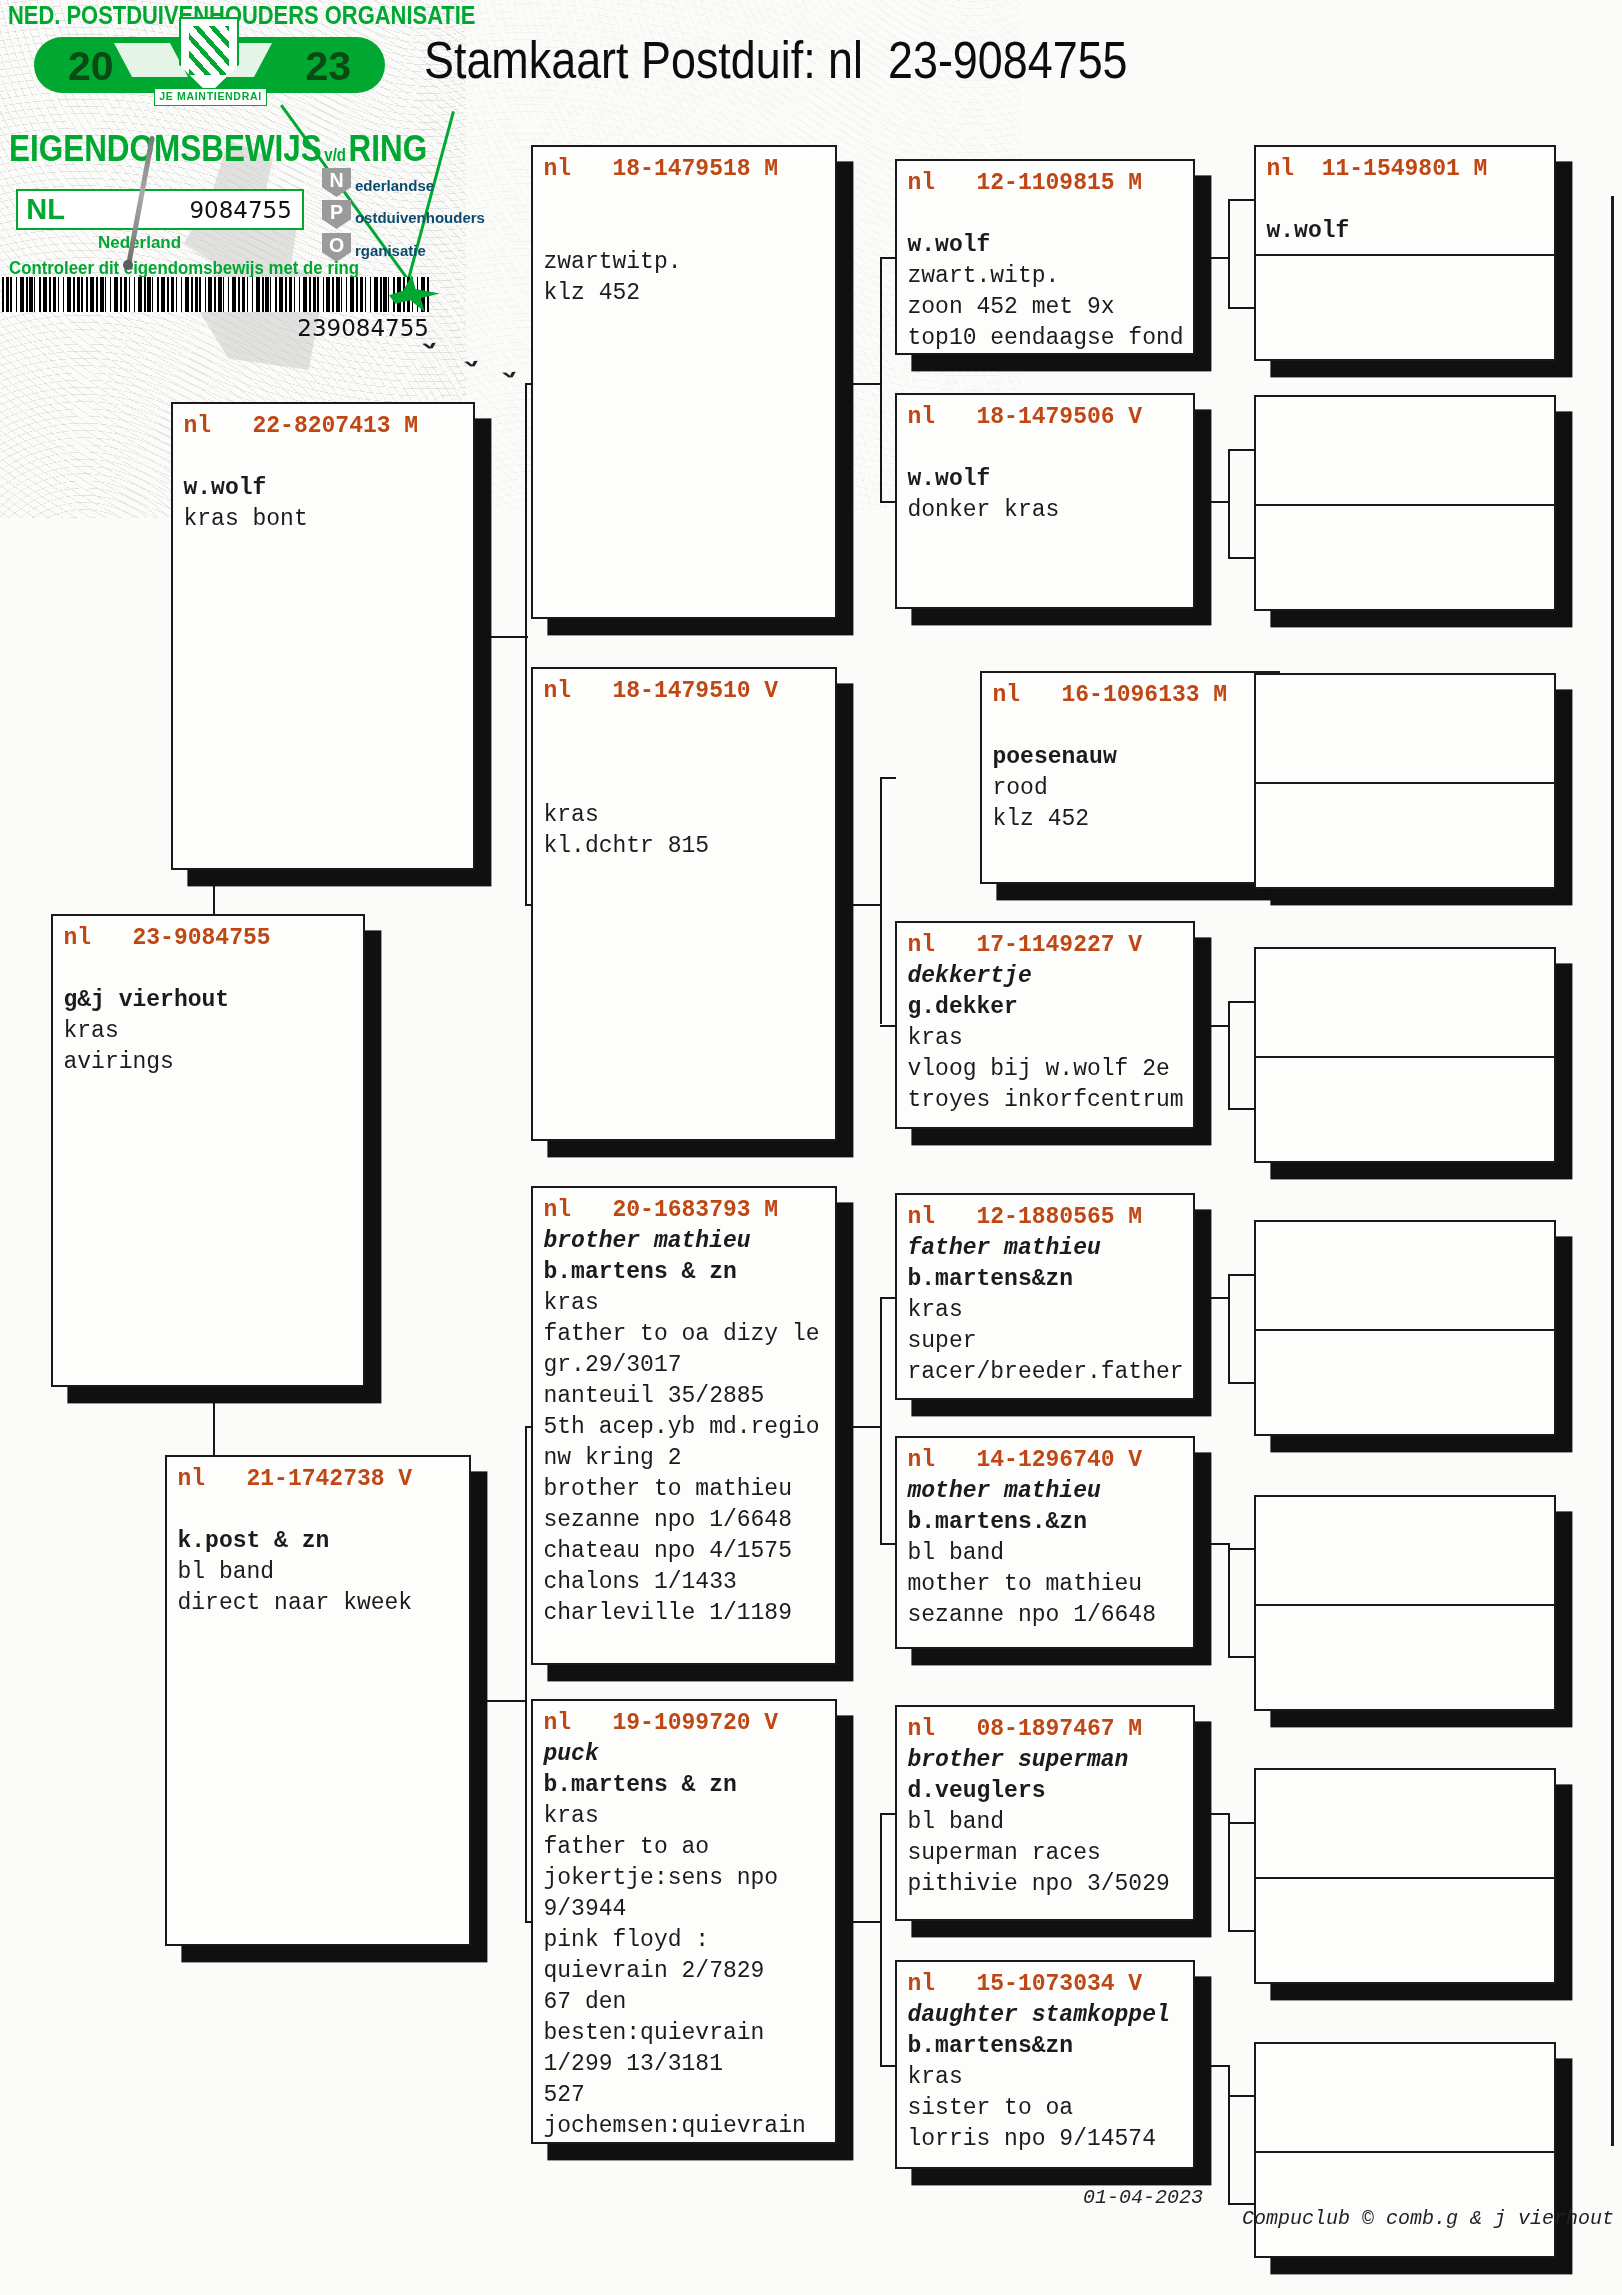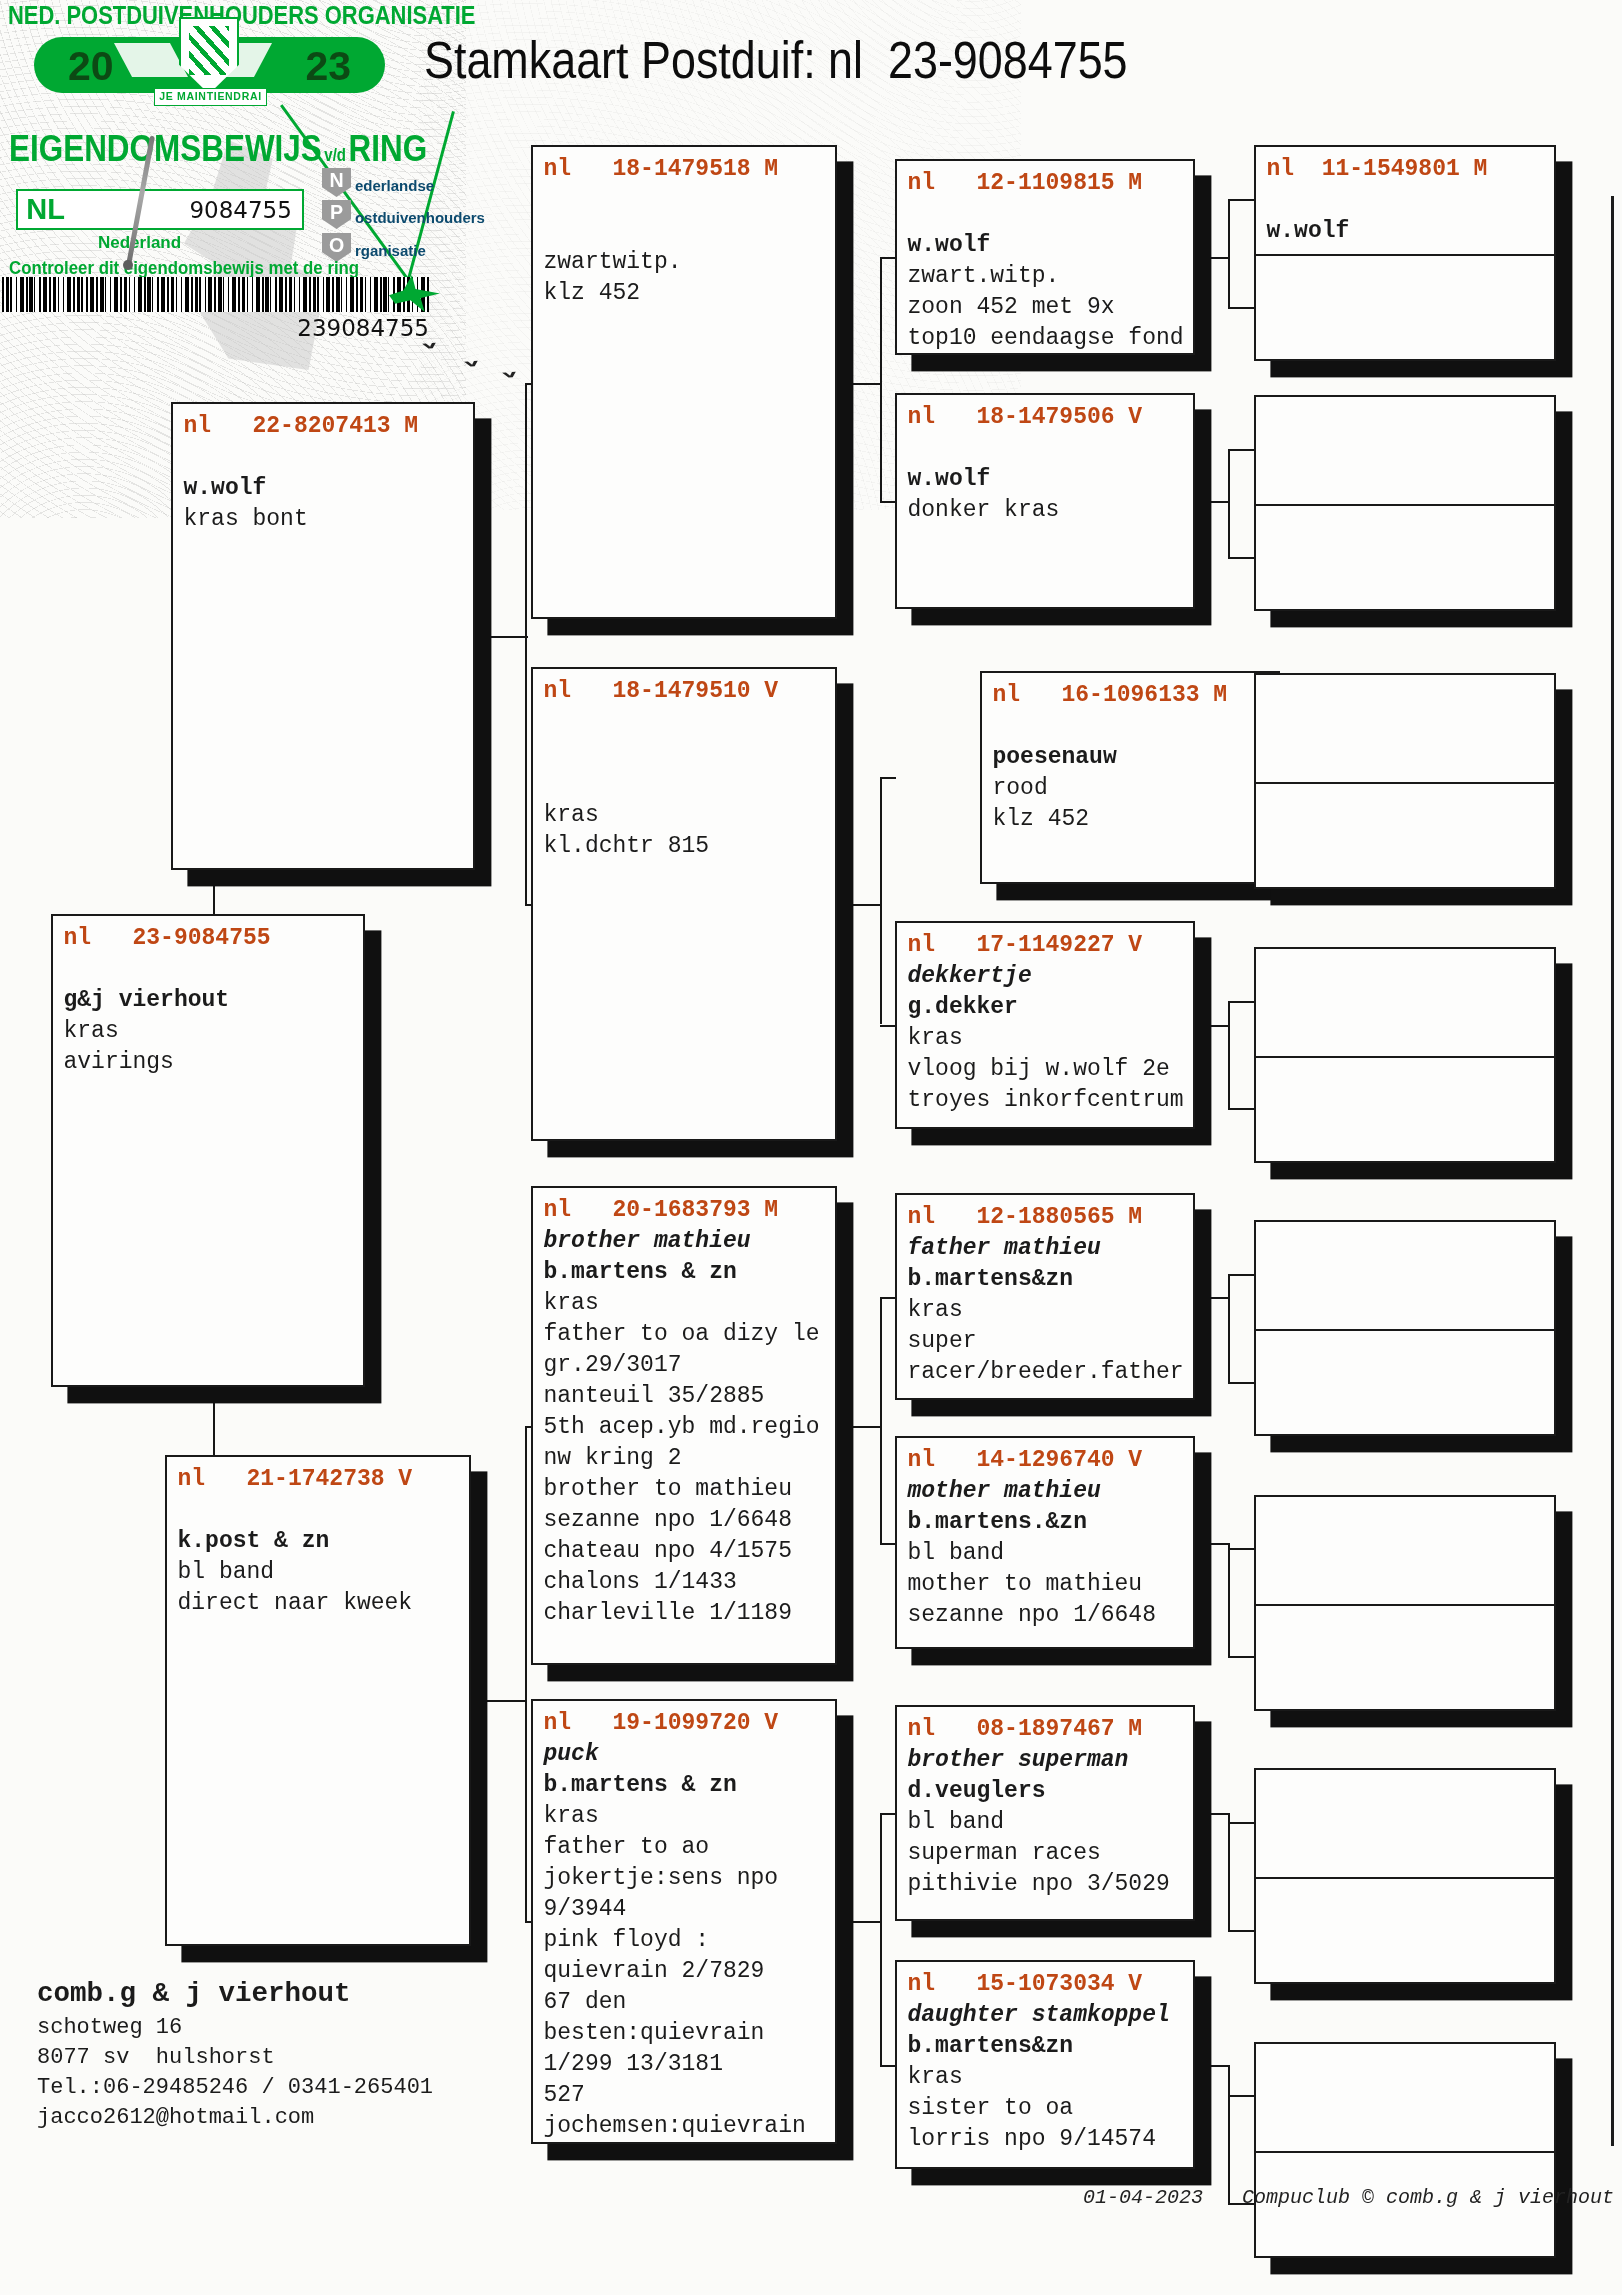--- a/index.html
+++ b/index.html
@@ -73,21 +73,21 @@
   .pbox .b{font-weight:bold;}
   .pbox .bi{font-weight:bold;font-style:italic;}
   .pbox .divider{position:absolute;left:-10.5px;right:0;top:107px;height:2px;background:#191919;}
   .cline{position:absolute;background:#161616;}
   .scan-edge{position:absolute;left:1611px;top:196px;width:2.6px;height:1950px;background:#1c1c1c;}
   
   .owner{position:absolute;left:37px;top:1975px;}
   .owner .name{font-weight:bold;font-size:27.5px;line-height:38px;white-space:pre;}
   .owner .row{font-size:22px;line-height:30px;white-space:pre;}
   .footer{position:absolute;top:2186px;font-style:italic;font-size:20px;color:#222;white-space:pre;}
-  .footer.date{left:1083px;} .footer.credit{left:1242px;}
+  .footer.date{left:1083px;} .footer.credit{left:1242px;margin-top:21px;}
 </style>
 </head>
 <body>
 
 <div id="page">
 
   <div class="mesh strong"></div>
   <div class="mesh faint"></div>
 
   <div id="title">Stamkaart Postduif: nl  23-9084755</div>
@@ -355,24 +355,17 @@
         <div class="divider"></div>
       </div>
       <div class="pbox" style="left: 1254px; top: 1768px; width: 302px; height: 216px;">
         <div class="divider"></div>
       </div>
       <div class="pbox" style="left: 1254px; top: 2042px; width: 302px; height: 216px;">
         <div class="divider"></div>
       </div>
     </div>
 
-  <div class="owner">
-    <div class="name">comb.g &amp; j vierhout</div>
-    <div class="row">schotweg 16</div>
-    <div class="row">8077 sv  hulshorst</div>
-    <div class="row">Tel.:06-29485246 / 0341-265401</div>
-    <div class="row">jacco2612@hotmail.com</div>
-  </div>
 
   <div class="footer date">01-04-2023</div>
   <div class="footer credit">Compuclub © comb.g &amp; j vierhout</div>
 </div>
 
 
 </body></html>

